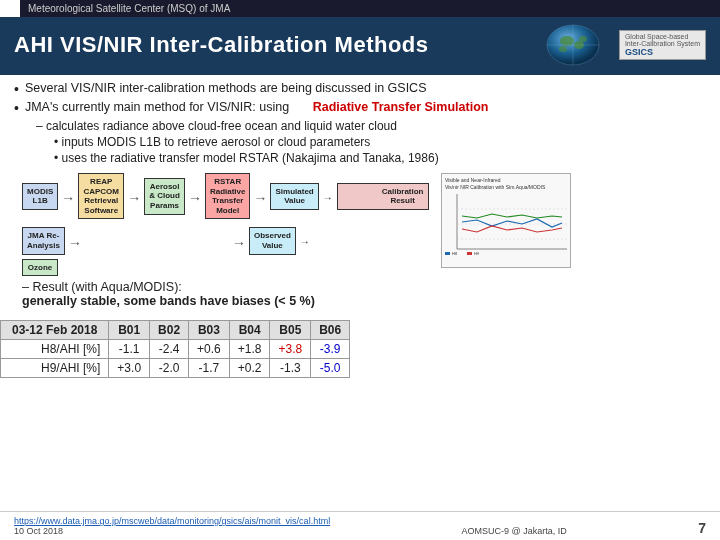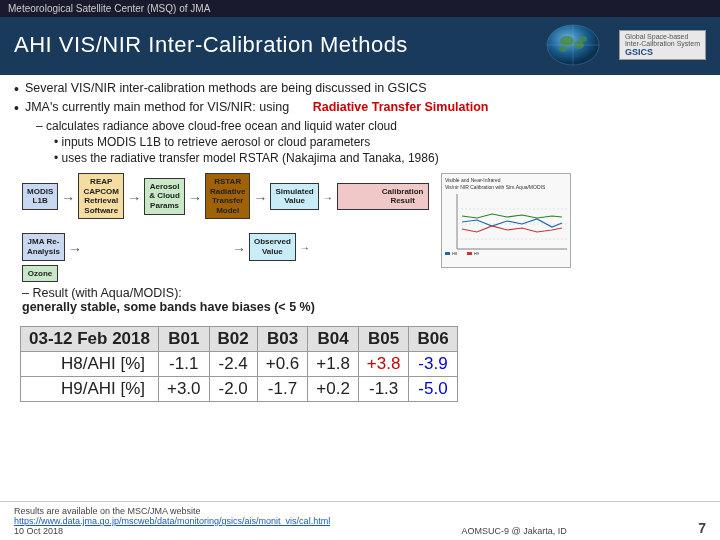--- a/index.html
+++ b/index.html
@@ -10,33 +10,34 @@
       height: 540px;
       overflow: hidden;
       font-size: 12px;
       color: #222;
     }
     #header-bar {
       background: #1a1a2e;
       color: #ccc;
       font-size: 10px;
       padding: 3px 8px;
+      margin-left: 20px;
     }
     #title-section {
       background: #1a3a5c;
       color: #fff;
       padding: 6px 14px 8px 14px;
       display: flex;
       align-items: center;
       justify-content: space-between;
       min-height: 52px;
     }
     #title-section h1 {
       font-size: 22px;
-      font-weight: normal;
+      font-weight: bold;
       color: #fff;
       letter-spacing: 0.5px;
     }
     .logo-area {
       display: flex;
       align-items: center;
       gap: 18px;
     }
     .logo-gsics {
       background: #e8e8e8;
@@ -85,39 +86,39 @@
       font-size: 8px;
       font-weight: bold;
       text-align: center;
       padding: 3px 4px;
       min-width: 38px;
       line-height: 1.2;
     }
     .diag-box.blue { background: #c8d8f0; }
     .diag-box.orange { background: #f5dca0; }
     .diag-box.green { background: #c8e8c8; }
-    .diag-box.yellow { background: #a16207; }
+    .diag-box.yellow { background: #fca5a5; }
     .diag-box.pink { background: #f0c8c8; padding-left: 44px; }
     .diag-box.light-blue { background: #c8ecf8; }
     .arrow {
       font-size: 14px;
       color: #555;
       margin: 0 1px;
     }
     #result-section {
       margin: 4px 14px 12px 22px;
       font-size: 12.5px;
     }
     .result-bold {
       font-weight: bold;
     }
     #data-table {
-      margin: 4px 20px;
+      margin: 4px 0;
       border-collapse: collapse;
-      font-size: 17px;
+      font-size: 12px;
     }
     #data-table td, #data-table th {
       border: 1px solid #999;
       padding: 2px 8px;
       text-align: center;
     }
     #data-table th {
       background: #e0e0e0;
       font-weight: bold;
     }
@@ -218,21 +219,21 @@
       <div class="arrow">→</div>
       <div class="diag-box yellow" style="min-width:40px;">RSTAR<br>Radiative<br>Transfer<br>Model</div>
       <div class="arrow">→</div>
       <div class="diag-box light-blue" style="min-width:40px;">Simulated<br>Value</div>
       <div style="display:flex; flex-direction:column; align-items:center; margin:0 2px;">
         <div style="font-size:10px;">→</div>
       </div>
       <div class="diag-box pink" style="min-width:42px;">Calibration<br>Result</div>
     </div>
 
-    <div style="display:flex; align-items:center; gap:2px; margin-top:12px;">
+    <div style="display:flex; align-items:center; gap:2px; margin-top:6px;">
       <div class="diag-box blue" style="min-width:36px;">JMA Re-<br>Analysis</div>
       <div class="arrow">→</div>
       <div style="min-width:46px;"></div>
       <div style="min-width:6px;"></div>
       <div style="min-width:38px;"></div>
       <div style="min-width:6px;"></div>
       <div style="min-width:40px;"></div>
       <div class="arrow">→</div>
       <div class="diag-box light-blue" style="min-width:40px;">Observed<br>Value</div>
       <div style="margin:0 2px; font-size:10px;">→</div>
@@ -303,19 +304,18 @@
     <td>-1.7</td>
     <td>+0.2</td>
     <td>-1.3</td>
     <td class="val-blue">-5.0</td>
   </tr>
 </tbody>
   </table>
 
 <div id="footer">
   <div>
-    <div>Results are available on the MSC/JMA website</div>
     <div><a class="footer-link" href="#">https://www.data.jma.go.jp/mscweb/data/monitoring/gsics/ais/monit_vis/cal.html</a></div>
     <div>10 Oct 2018</div>
   </div>
   <div>AOMSUC-9 @ Jakarta, ID</div>
   <div style="font-size:14px; font-weight:bold;">7</div>
 </div>
 
 </body></html>

